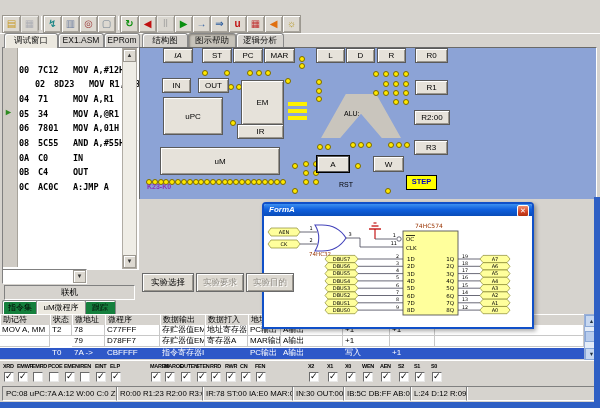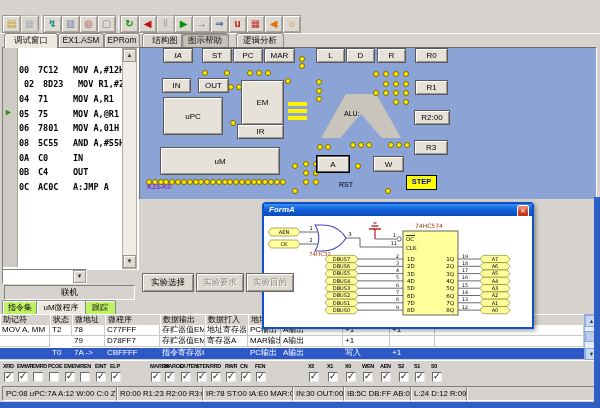--- a/index.html
+++ b/index.html
@@ -48,21 +48,21 @@
   #steplbl{position:absolute;background:#FFFF00;border:1px solid #000;color:#0000C0;
            font-size:7.5px;font-weight:bold;text-align:center;line-height:11px;z-index:3;}
   
   .expbtn{position:absolute;top:273px;height:17px;background:#DDD9D1;border:1px solid #6a6a6a;
           box-shadow:inset 1px 1px 0 #fff, inset -1px -1px 0 #9a968e;
           font-size:8.5px;text-align:center;line-height:16px;z-index:30;}
   .expbtn.dis{color:#8e8a82;text-shadow:1px 1px 0 #fff;}
   
   #modepanel{position:absolute;left:4px;top:285px;width:129px;height:13px;border:1px solid;
              border-color:#808080 #fff #fff #808080;font-size:8.5px;text-align:center;line-height:13px;background:#D6D3CE;}
-  .btab{position:absolute;top:300px;height:13px;background:#bef264;border:1px solid #888;border-bottom:none;
+  .btab{position:absolute;top:300px;height:13px;background:#15803d;border:1px solid #888;border-bottom:none;
         border-radius:2px 2px 0 0;font-size:8px;text-align:center;line-height:13px;box-shadow:inset 1px 1px 0 #fff;}
   .btab.active{background:#ECE9E0;z-index:2;}
   
   #mtable{position:absolute;left:0;top:314px;width:584px;height:45px;background:#fff;z-index:8;}
   .hcell{position:absolute;top:0;height:10px;background:#D6D3CE;border:1px solid;
          border-color:#fff #6a6a6a #6a6a6a #fff;font-size:8px;line-height:10px;padding-left:2px;
          overflow:hidden;white-space:nowrap;}
   .tcell{position:absolute;height:10px;border-right:1px solid #c8c8c8;border-bottom:1px solid #c8c8c8;
          font-size:8px;line-height:10px;padding-left:2px;overflow:hidden;white-space:nowrap;background:#fff;color:#000;}
   .trow-sel .tcell{background:#2E58C8;color:#fff;border-right-color:#2E58C8;border-bottom-color:#2E58C8;}
@@ -116,31 +116,31 @@
       <div class="tbtn" style="left: 228px;"><span style="color: rgb(192, 16, 16);">u</span></div>
       <div class="tbtn" style="left: 246px;"><span style="color: rgb(192, 48, 48);">▦</span></div>
       <div class="tbtn" style="left: 264px;"><span style="color: rgb(224, 112, 16);">◀</span></div>
       <div class="tbtn" style="left: 282px;"><span style="color: rgb(176, 144, 16);">☼</span></div>
     </div>
   <div id="tabstrip">
       <div class="tab active" style="left: 4px; width: 52px;">调试窗口</div>
       <div class="tab" style="left: 58px; width: 44px;">EX1.ASM</div>
       <div class="tab" style="left: 104px; width: 34px;">EPRom</div>
       <div class="tab" style="left: 142px; width: 44px;">结构图</div>
-      <div class="tab pressed" style="left: 181px; width: 46px;">图示帮助</div>
+      <div class="tab pressed" style="left: 188px; width: 46px;">图示帮助</div>
       <div class="tab" style="left: 236px; width: 46px;">逻辑分析</div>
     </div>
 
   <div id="codepanel"></div>
   <div id="gutter"></div>
   <div id="codelines">
       <div class="codeline" style="left: 0px; top: 48.5px; width: 135px;"><span class="cl-addr">00</span><span class="cl-bytes">7C12</span><span class="cl-asm">MOV A,#12H</span></div>
-      <div class="codeline" style="left: 5px; top: 63.2px; width: 135px;"><span class="cl-addr">02</span><span class="cl-bytes">8D23</span><span class="cl-asm">MOV R1,#23H</span></div>
+      <div class="codeline" style="left: 16px; top: 63.2px; width: 135px;"><span class="cl-addr">02</span><span class="cl-bytes">8D23</span><span class="cl-asm">MOV R1,#23H</span></div>
       <div class="codeline" style="left: 0px; top: 77.9px; width: 135px;"><span class="cl-addr">04</span><span class="cl-bytes">71</span><span class="cl-asm">MOV A,R1</span></div>
-      <div class="codeline" style="left: 0px; top: 92.6px; width: 135px;"><span class="cl-addr">05</span><span class="cl-bytes">75</span><span class="cl-asm">MOV A,@R1</span></div>
+      <div class="codeline" style="left: 0px; top: 92.6px; width: 135px;"><span class="cl-addr">05</span><span class="cl-bytes">34</span><span class="cl-asm">MOV A,@R1</span></div>
       <div class="codeline" style="left: 0px; top: 107.3px; width: 135px;"><span class="cl-addr">06</span><span class="cl-bytes">7801</span><span class="cl-asm">MOV A,01H</span></div>
       <div class="codeline" style="left: 0px; top: 122px; width: 148px;"><span class="cl-addr">08</span><span class="cl-bytes">5C55</span><span class="cl-asm">AND A,#55H</span></div>
       <div class="codeline" style="left: 0px; top: 136.7px; width: 135px;"><span class="cl-addr">0A</span><span class="cl-bytes">C0</span><span class="cl-asm">IN</span></div>
       <div class="codeline" style="left: 0px; top: 151.4px; width: 135px;"><span class="cl-addr">0B</span><span class="cl-bytes">C4</span><span class="cl-asm">OUT</span></div>
       <div class="codeline" style="left: 0px; top: 166.1px; width: 135px;"><span class="cl-addr">0C</span><span class="cl-bytes">AC0C</span><span class="cl-asm">A:JMP A</span></div>
       <div style="position: absolute; left: 4px; top: 107.3px; font-size: 9px; color: rgb(46, 139, 34); font-weight: bold;">►</div>
     </div>
 
   <div id="diagram"></div>
   <div id="grayband"></div>

